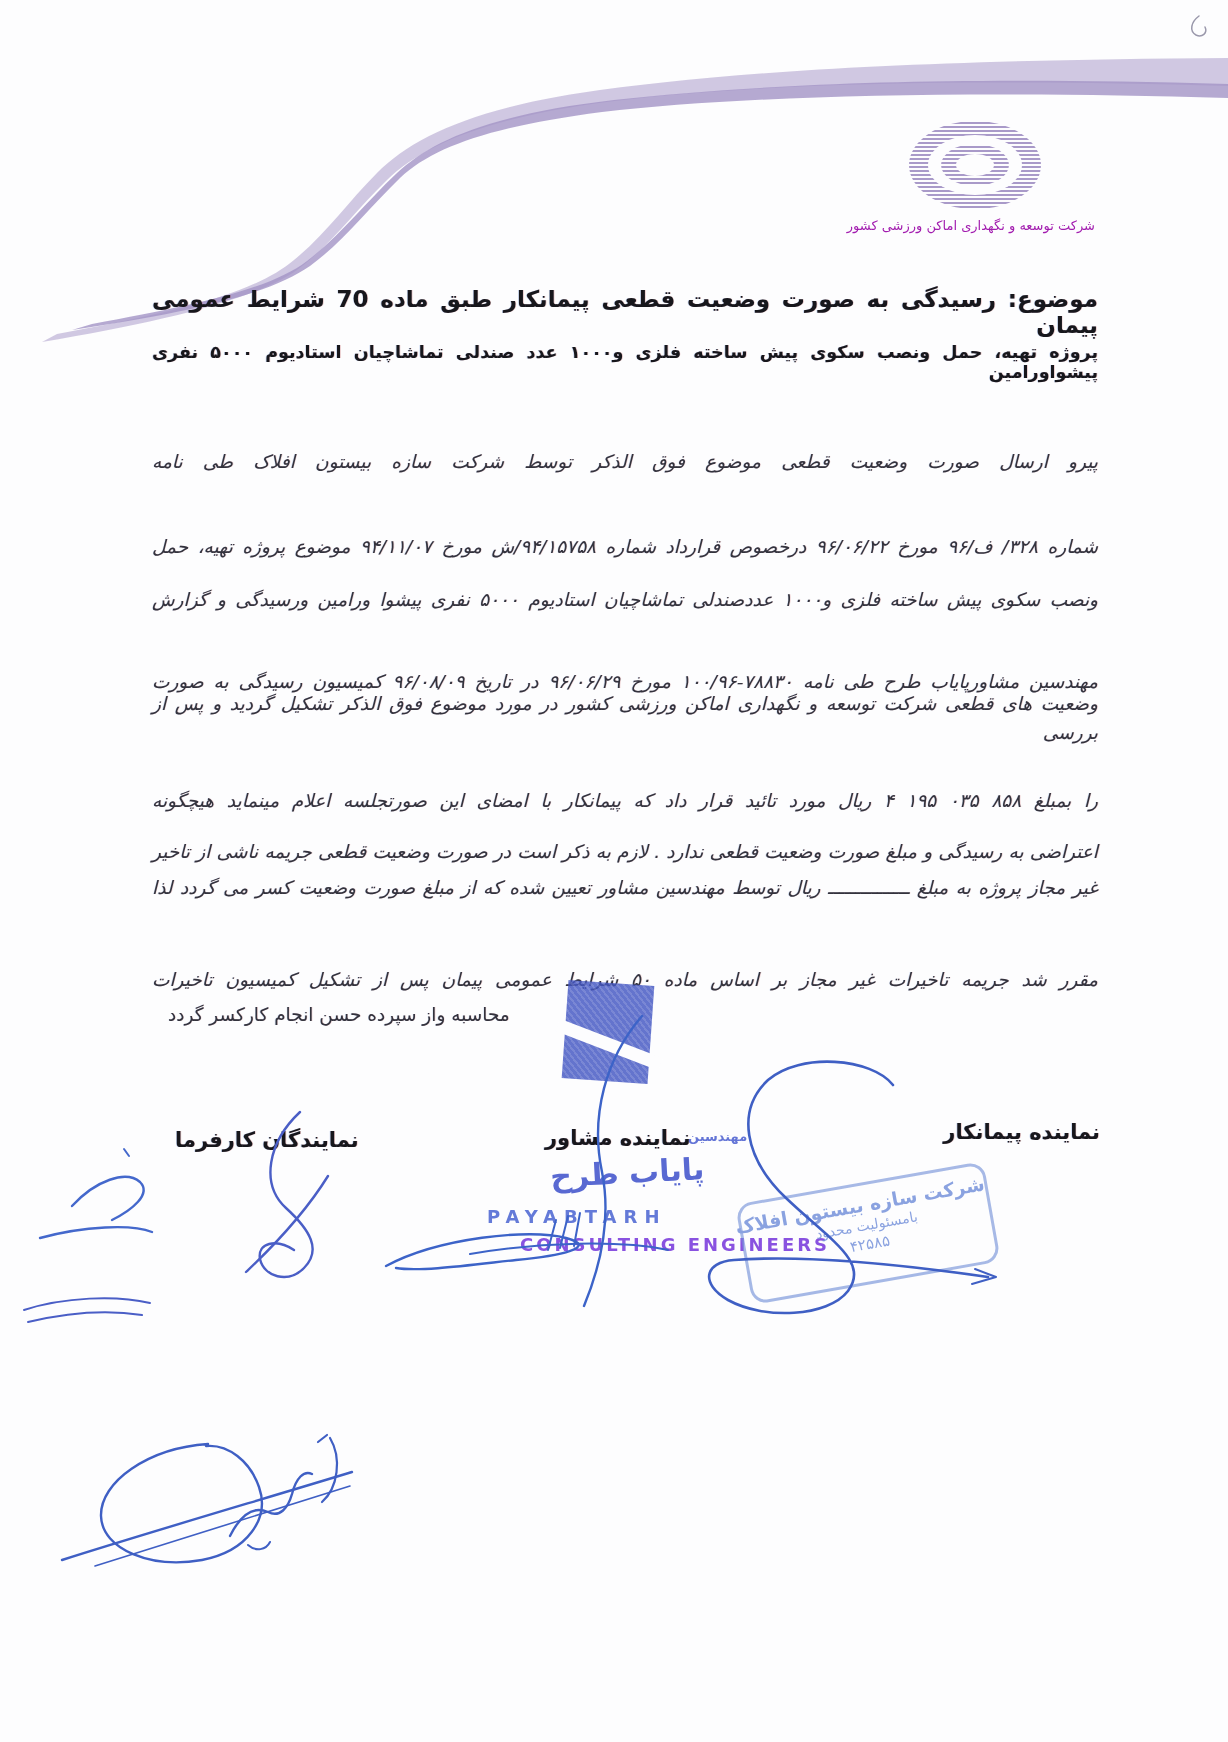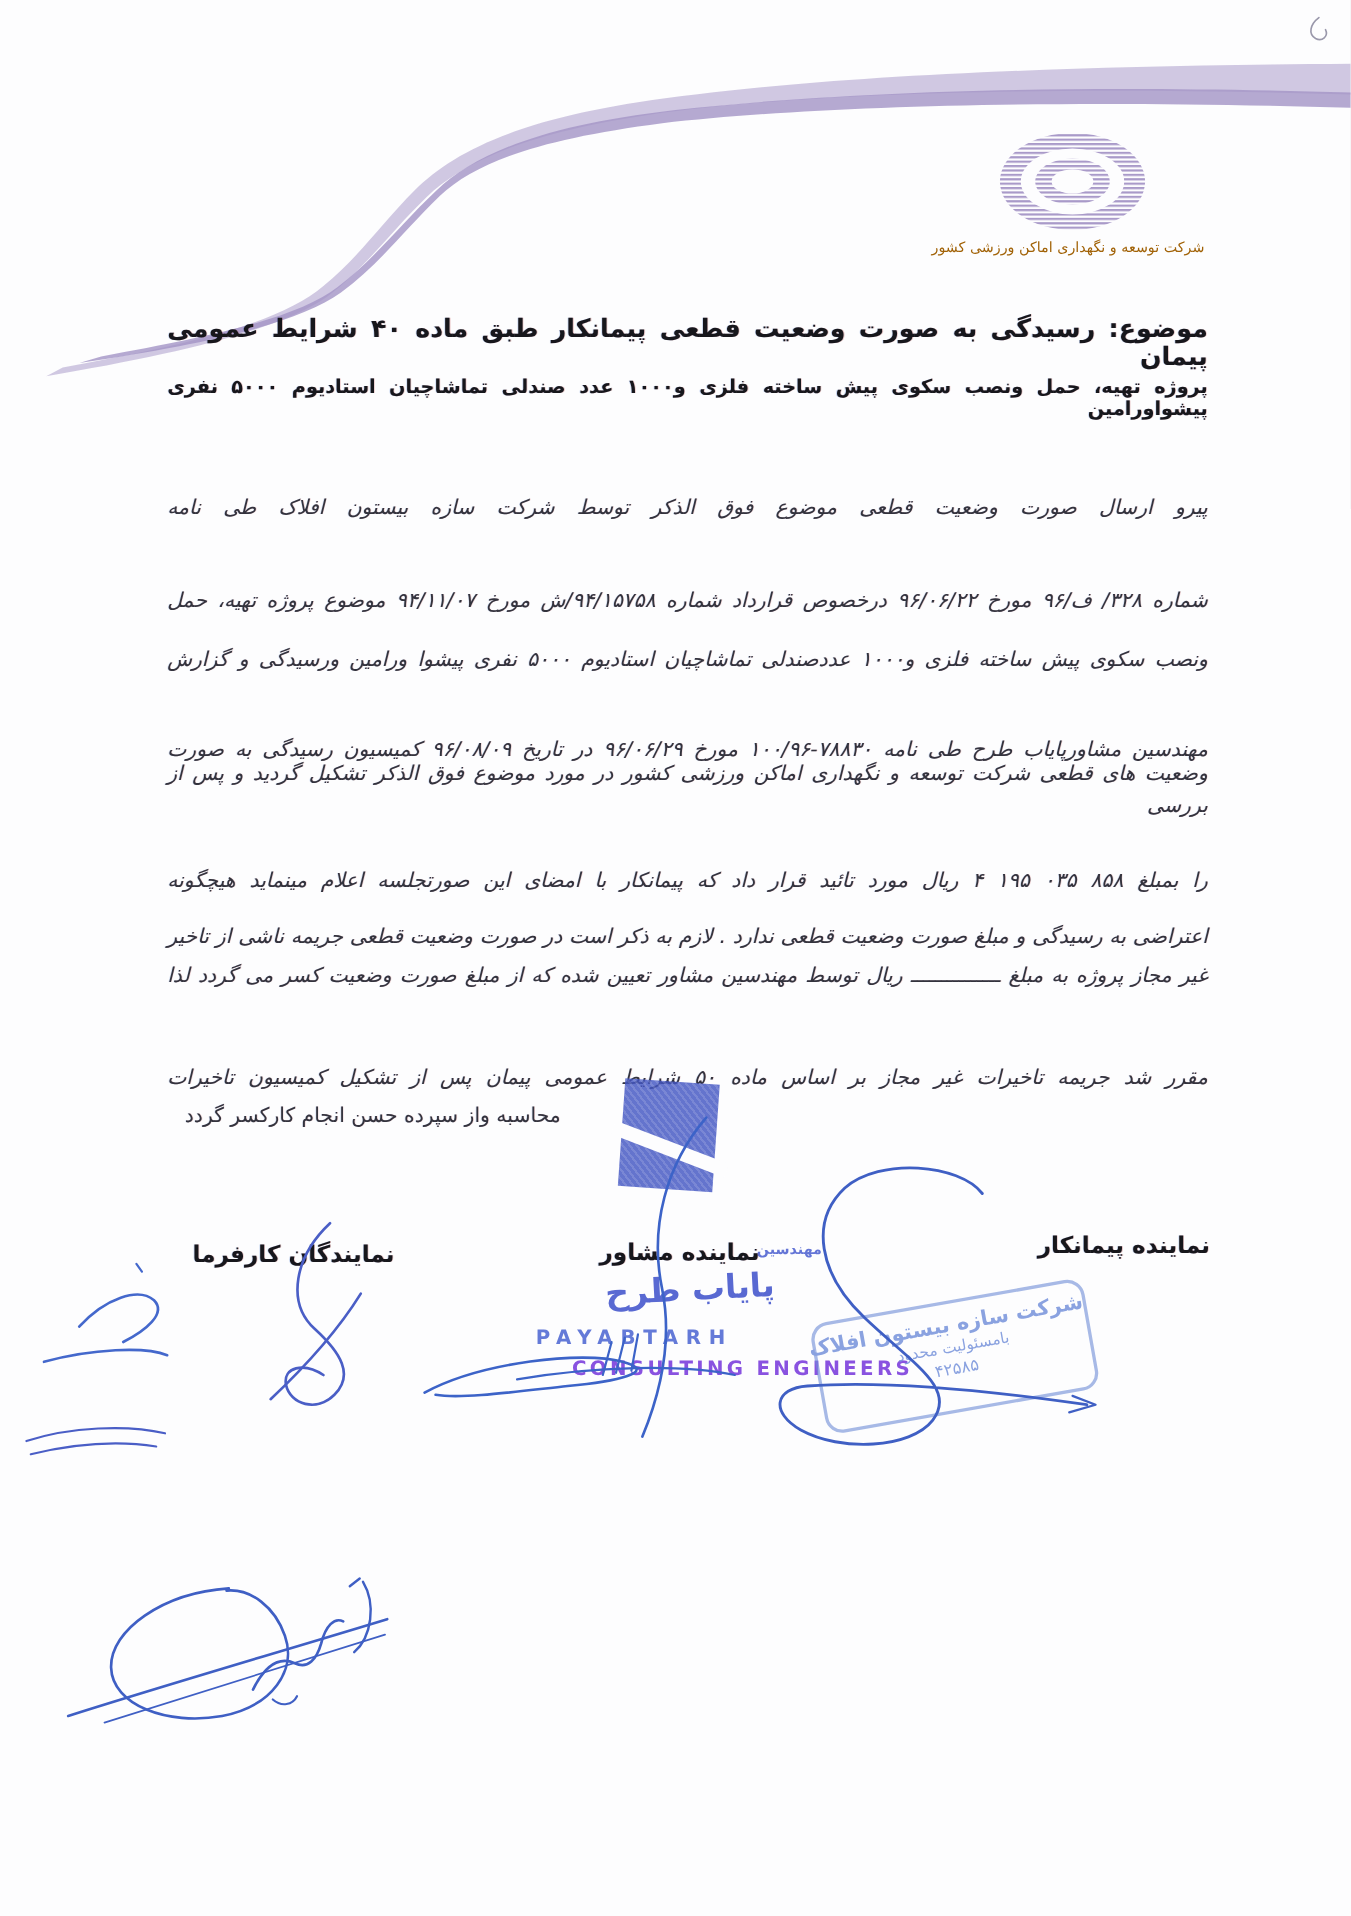--- a/index.html
+++ b/index.html
@@ -11,21 +11,21 @@
   .abs{position:absolute;}
   
   .ink{color:#33333d;text-shadow:.6px 0 rgba(190,70,70,.22), -.6px 0 rgba(70,120,200,.22);}
   .title-ink{color:#17171c;text-shadow:.7px 0 rgba(180,60,60,.28), -.7px 0 rgba(60,110,200,.28);}
   .bodyline{right:130px;left:152px;font-size:18.5px;line-height:1.55;text-align:justify;}
   .j{text-align-last:justify;font-style:italic;}
   .r{text-align:right;text-align-last:right;}
   .nowrap{white-space:nowrap;}
   .subject1{right:130px;left:152px;top:286px;font-size:23px;font-weight:700;text-align:justify;text-align-last:justify;}
   .subject2{right:130px;left:152px;top:342px;font-size:17.5px;font-weight:700;text-align:justify;text-align-last:justify;}
-  .orgname{right:133px;top:218px;font-size:13px;color:#a16207;letter-spacing:.5px;white-space:nowrap;}
+  .orgname{right:133px;top:218px;font-size:13px;color:#a21caf;letter-spacing:.5px;white-space:nowrap;}
   .siglabel{font-size:21px;font-weight:700;white-space:nowrap;}
   .footnote{font-size:11px;letter-spacing:.5px;}
   
   .sqstamp{left:565px;top:983px;width:86px;height:98px;transform:rotate(4deg);
     background:repeating-linear-gradient(48deg, rgba(255,255,255,.14) 0 2px, rgba(0,0,0,0) 2px 5px),#4356c3;
     opacity:.82;}
   .sqstamp .slash{position:absolute;left:-12%;top:56%;width:128%;height:13px;background:#fdfdfe;transform:rotate(17deg);}
   .payab-fa-small{left:688px;top:1129px;font-size:13px;font-weight:700;color:#4a5ed0;opacity:.85;white-space:nowrap;}
   .payab-fa{left:550px;top:1155px;font-size:30px;font-weight:700;color:#4355cc;opacity:.88;transform:rotate(-3deg);white-space:nowrap;}
   .payab-en{left:487px;top:1206px;font-size:18px;font-weight:700;letter-spacing:7px;color:#4a64d2;opacity:.85;direction:ltr;white-space:nowrap;}
@@ -62,21 +62,21 @@
       </pattern>
     </defs>
     <ellipse cx="70" cy="47" rx="66" ry="44" fill="url(#hstripe)"></ellipse>
     <ellipse cx="70" cy="47" rx="47" ry="30" fill="#fdfdfe"></ellipse>
     <ellipse cx="70" cy="47" rx="34" ry="21" fill="url(#hstripe)"></ellipse>
     <ellipse cx="70" cy="47" rx="19" ry="11" fill="#fdfdfe"></ellipse>
   </svg>
 
   <div class="abs orgname">شرکت توسعه و نگهداری اماکن ورزشی کشور</div>
 
-  <div class="abs subject1 title-ink">موضوع: رسیدگی به صورت وضعیت قطعی پیمانکار طبق ماده ۴۰ شرایط عمومی پیمان</div>
+  <div class="abs subject1 title-ink">موضوع: رسیدگی به صورت وضعیت قطعی پیمانکار طبق ماده 70 شرایط عمومی پیمان</div>
   <div class="abs subject2 title-ink">پروژه تهیه، حمل ونصب سکوی پیش ساخته فلزی و۱۰۰۰ عدد صندلی تماشاچیان استادیوم ۵۰۰۰ نفری پیشواورامین</div>
 
   <div class="abs bodyline ink j" style="top:448px">پیرو ارسال صورت وضعیت قطعی موضوع فوق الذکر توسط شرکت سازه بیستون افلاک طی نامه</div>
   <div class="abs bodyline ink j" style="top:533px">شماره ۳۲۸/ ف/۹۶ مورخ ۹۶/۰۶/۲۲ درخصوص قرارداد شماره ۹۴/۱۵۷۵۸/ش مورخ ۹۴/۱۱/۰۷ موضوع پروژه تهیه، حمل</div>
   <div class="abs bodyline ink j" style="top:586px">ونصب سکوی پیش ساخته فلزی و۱۰۰۰ عددصندلی تماشاچیان استادیوم ۵۰۰۰ نفری پیشوا ورامین ورسیدگی و گزارش</div>
   <div class="abs bodyline ink j" style="top:668px">مهندسین مشاورپایاب طرح طی نامه ۷۸۸۳۰-۱۰۰/۹۶ مورخ ۹۶/۰۶/۲۹ در تاریخ ۹۶/۰۸/۰۹ کمیسیون رسیدگی به صورت</div>
   <div class="abs bodyline ink j" style="top:690px">وضعیت های قطعی شرکت توسعه و نگهداری اماکن ورزشی کشور در مورد موضوع فوق الذکر تشکیل گردید و پس از بررسی</div>
   <div class="abs bodyline ink j" style="top:787px">را بمبلغ ۸۵۸ ۰۳۵ ۱۹۵ ۴ ریال مورد تائید قرار داد که پیمانکار با امضای این صورتجلسه اعلام مینماید هیچگونه</div>
   <div class="abs bodyline ink j" style="top:838px">اعتراضی به رسیدگی و مبلغ صورت وضعیت قطعی ندارد . لازم به ذکر است در صورت وضعیت قطعی جریمه ناشی از تاخیر</div>
   <div class="abs bodyline ink j" style="top:874px">غیر مجاز پروژه به مبلغ ـــــــــــــــ ریال توسط مهندسین مشاور تعیین شده که از مبلغ صورت وضعیت کسر می گردد لذا</div>

